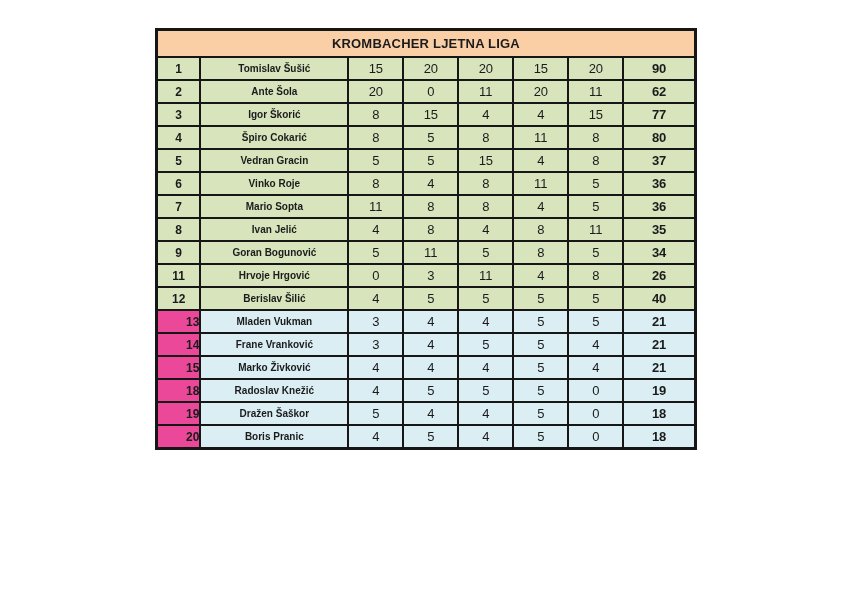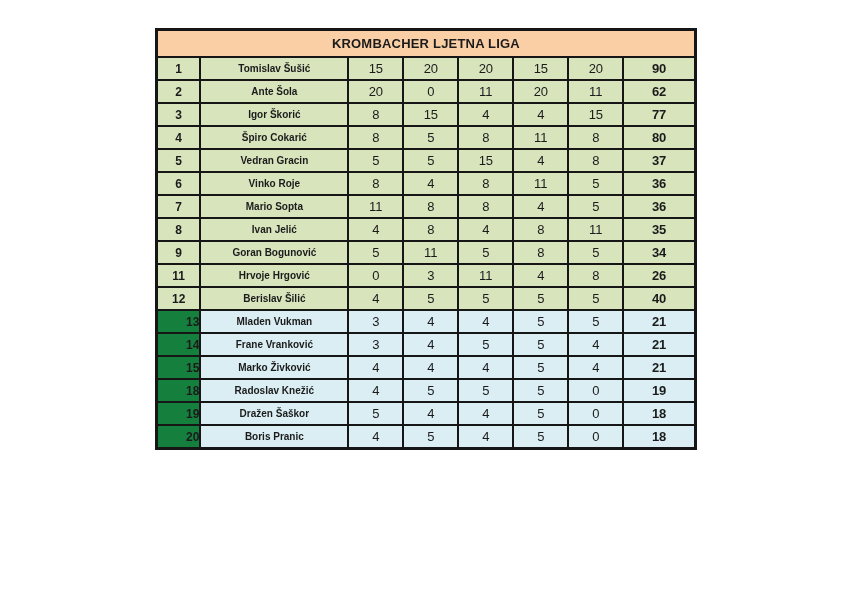--- a/index.html
+++ b/index.html
@@ -43,21 +43,21 @@
     background:#fbcfa6;
     height:21px;
     font-size:11px;
     font-weight:bold;
   }
 
   
   tbody td { height:21px; }
   tr.green td { background:#d7e4bc; }
   tr.blue  td { background:#daeef3; }
-  tr.blue  td.rank { background:#15803d;padding-left:28px; }
+  tr.blue  td.rank { background:#ec4899;padding-left:28px; }
 
   td.rank {
     font-weight:bold;
     font-size:12px;
     border-right:3px solid #161616;
   }
   th.rank-head { border-right:3px solid #161616; }
   td.player {
     text-align:left;
     padding-left:6px;

